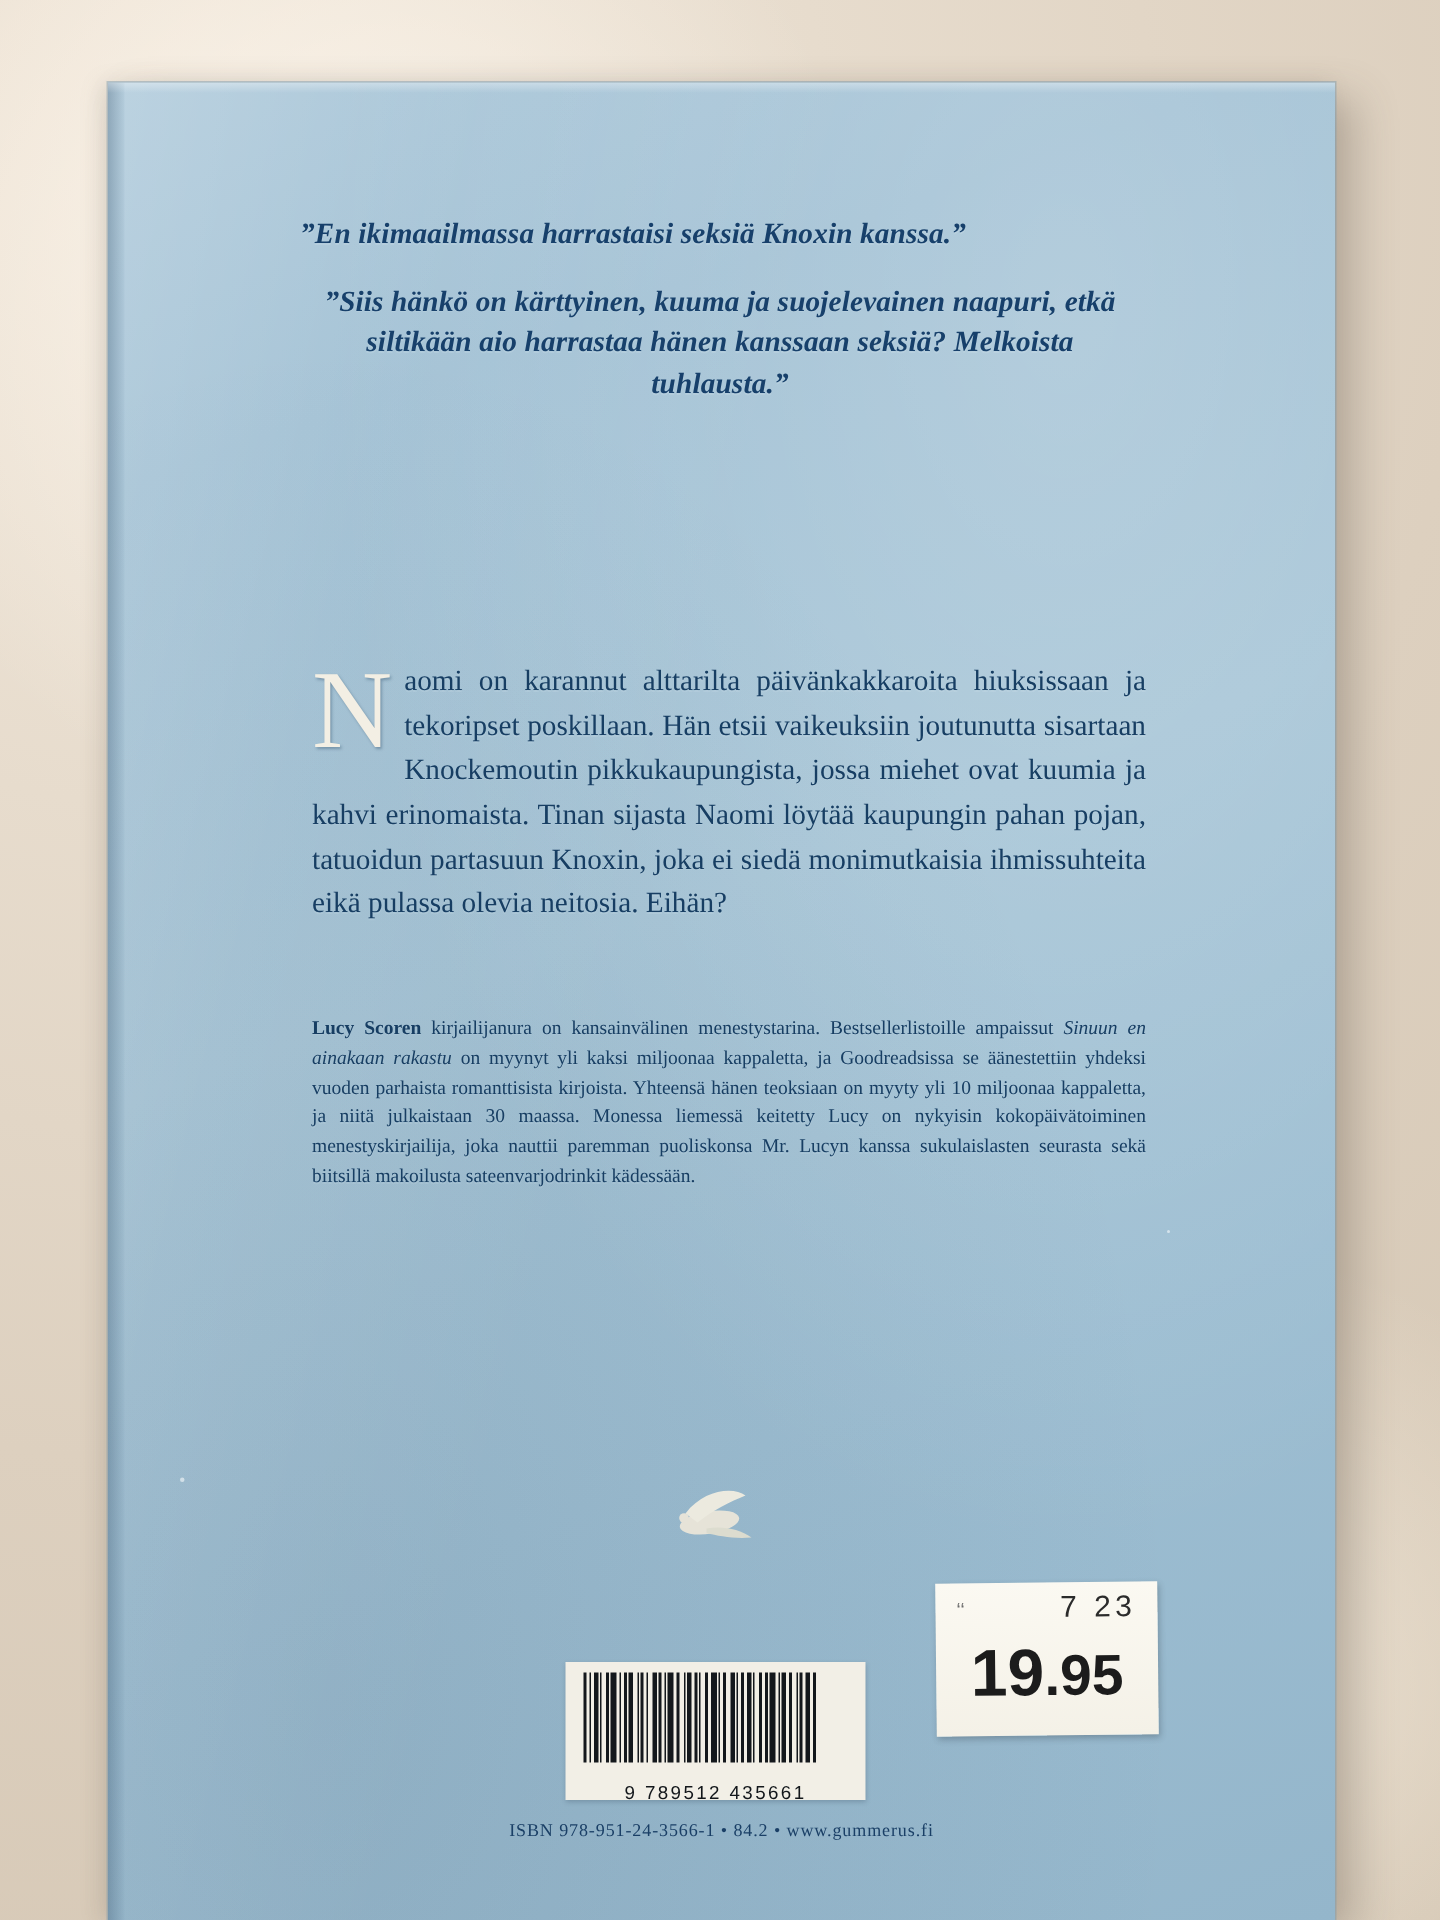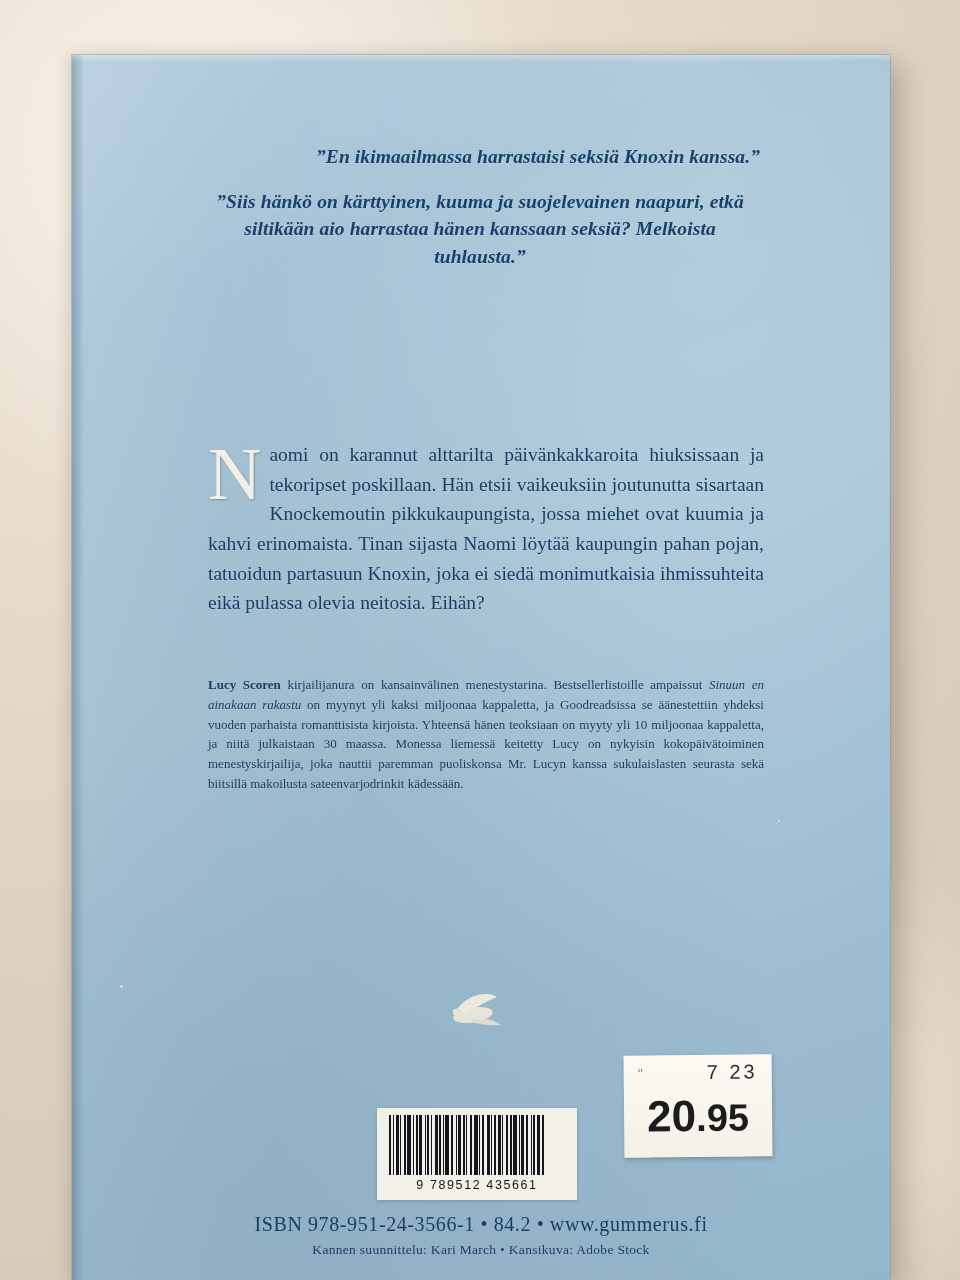--- a/index.html
+++ b/index.html
@@ -95,21 +95,21 @@
     font-style: italic;
     font-weight: bold;
     font-size: 19.5px;
     line-height: 1.42;
     letter-spacing: 0.1px;
     text-shadow: 0 1px 0 rgba(255,255,255,0.12);
   }
   .quotes p { margin: 0 0 17px 0; }
   .quotes p:last-child { margin-bottom: 12px; }
   .q1 { text-align: left; }
-  .q2 { text-align: right; }
+  .q2 { text-align: left; }
   .q3 { text-align: center; }
 
   .blurb {
     position: absolute;
     left: 136px;
     top: 385px;
     width: 556px;
     color: #173e63;
     font-size: 19.5px;
     line-height: 1.52;
@@ -165,21 +165,21 @@
   .bars {
     height: 60px;
     display: flex;
     align-items: stretch;
     gap: 0;
     margin: 0 4px;
   }
   .bars span { display: block; background: #14181c; }
   .bars span.w { background: transparent; }
   .barcode-num {
-    margin-top: 3px;
+    margin-top: 13px;
     text-align: center;
     font-family: "Liberation Sans", sans-serif;
     font-size: 12.5px;
     letter-spacing: 1.6px;
     color: #13171b;
   }
 
   
   .price-sticker {
     position: absolute;
@@ -225,21 +225,21 @@
   
   .footer {
     position: absolute;
     left: 0;
     top: 1158px;
     width: 818px;
     text-align: center;
     color: #1a3f66;
   }
   .footer .line1 {
-    font-size: 20px;
+    font-size: 12px;
     letter-spacing: 0.6px;
     margin-bottom: 6px;
   }
   .footer .line2 {
     font-size: 13.5px;
     letter-spacing: 0.3px;
   }
 
   .speck {
     position: absolute;
@@ -365,25 +365,24 @@
           <span style="width:3px"></span>
             <span class="w" style="width:2px"></span>
           <span style="width:2px"></span>
         </div>
         <div class="barcode-num">9 789512 435661</div>
       </div>
 
       <div class="price-sticker">
         <div class="price-tick">‘‘</div>
         <div class="price-top">7 23</div>
-        <div class="price-main"><span>20</span><span class="cents">.95</span></div>
+        <div class="price-main"><span>19</span><span class="cents">.95</span></div>
       </div>
 
       <div class="footer">
         <div class="line1">ISBN 978-951-24-3566-1  •  84.2  •  www.gummerus.fi</div>
-        <div class="line2">Kannen suunnittelu: Kari March • Kansikuva: Adobe Stock</div>
       </div>
 
       <div class="speck" style="left:48px; top:930px;"></div>
       <div class="speck" style="left:706px; top:765px; width:2px; height:2px;"></div>
     </div>
   </div>
 </div>
 
 </body></html>

